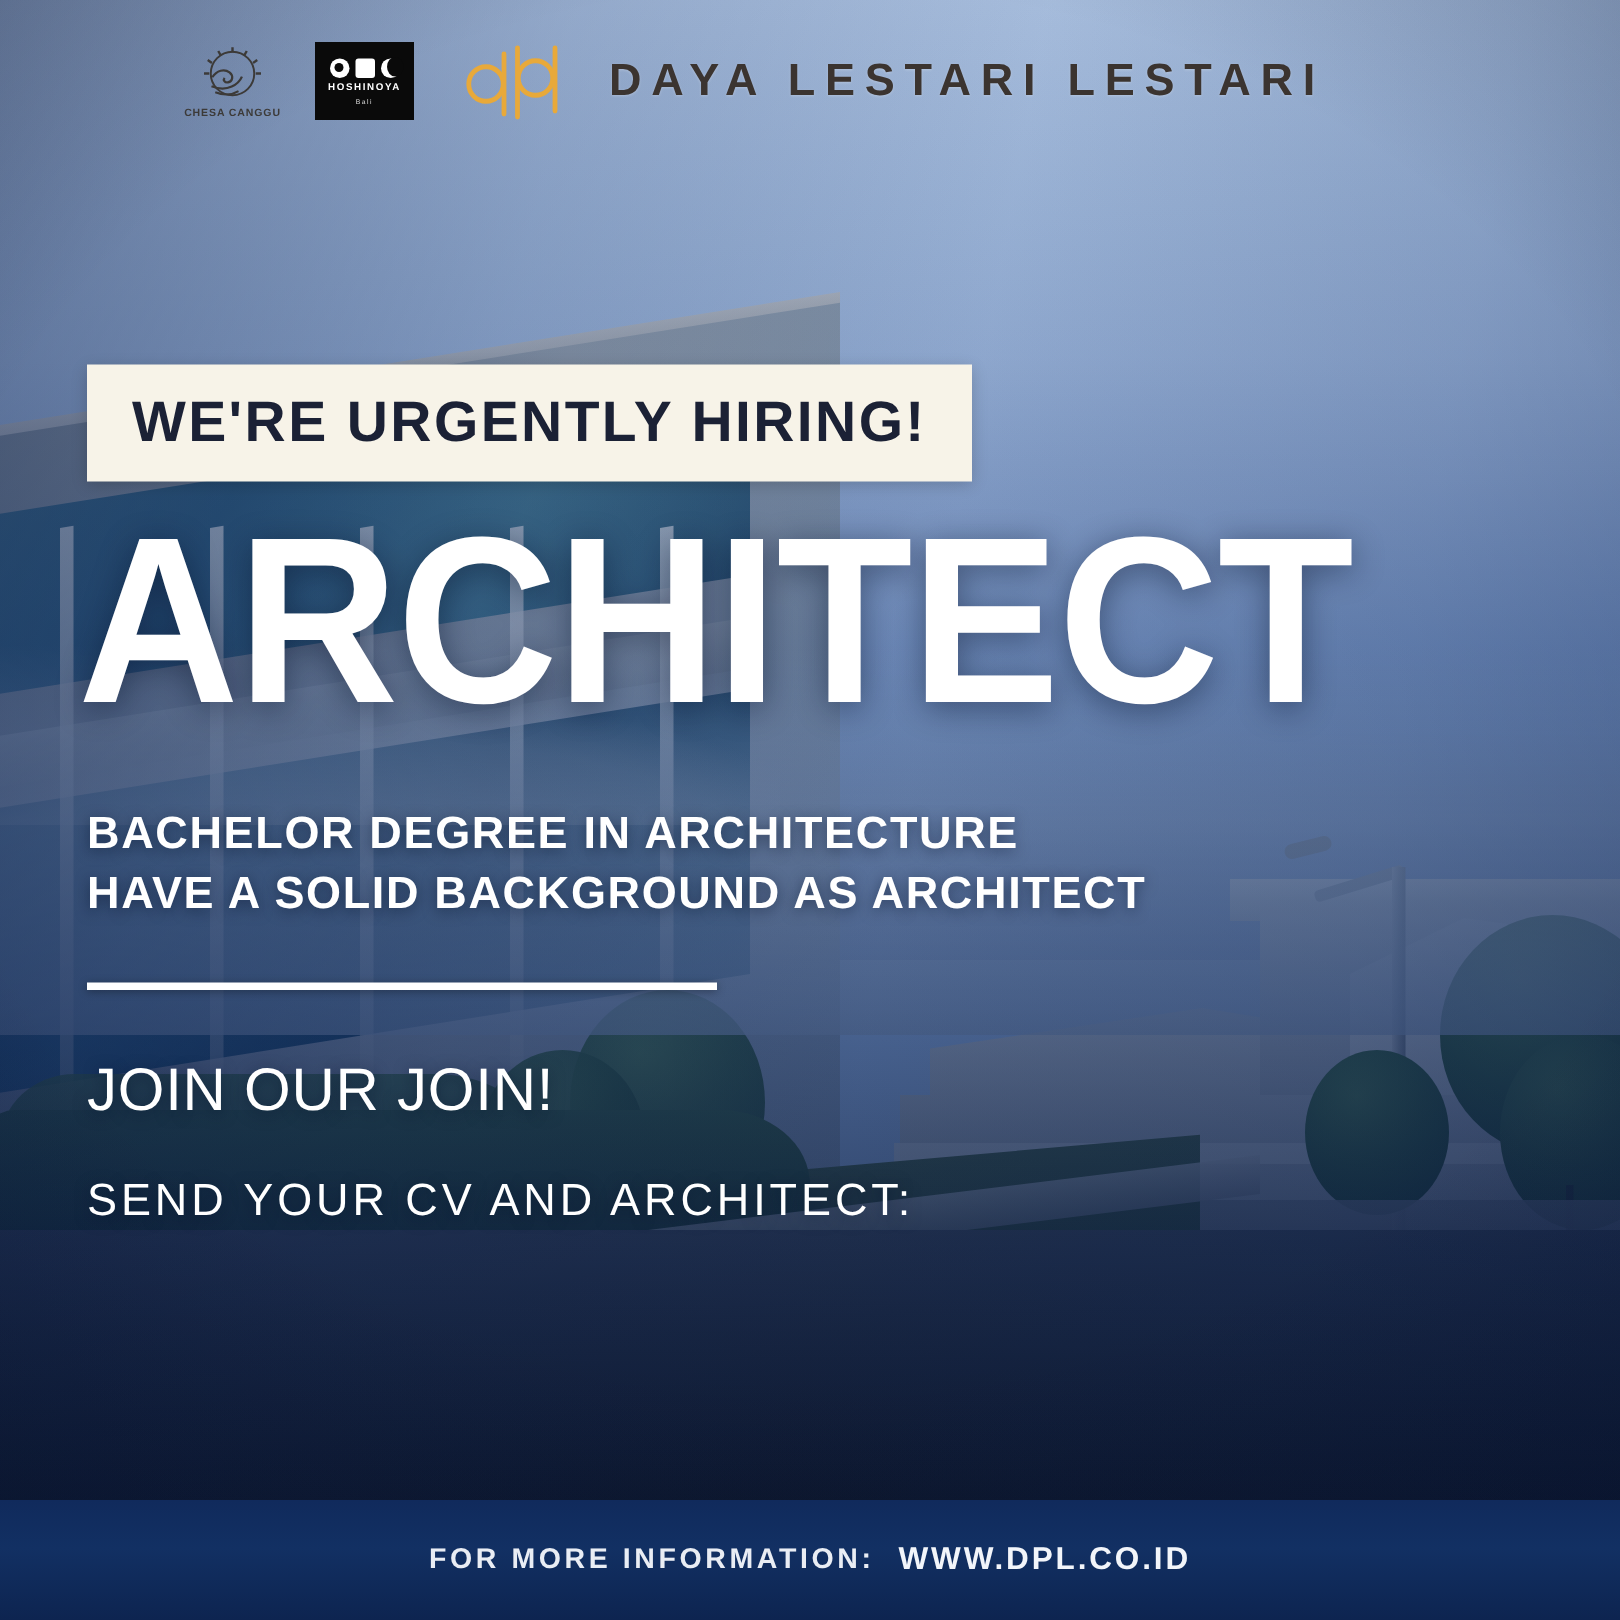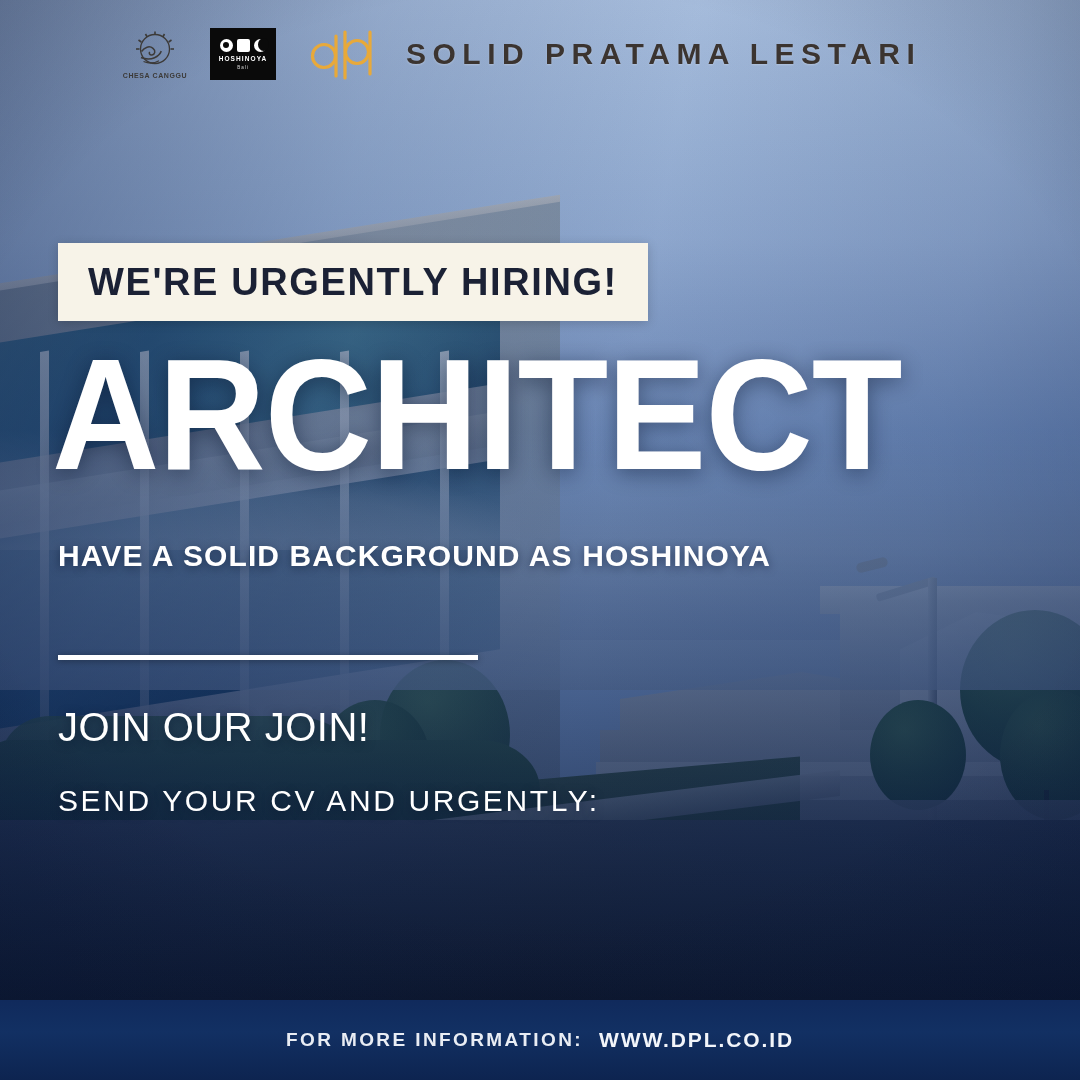--- a/index.html
+++ b/index.html
@@ -406,41 +406,42 @@
             <circle cx="20" cy="30" r="11.5"></circle>
             <line x1="32" y1="10" x2="32" y2="50"></line>
             <line x1="41" y1="6" x2="41" y2="52"></line>
             <circle cx="53" cy="26" r="11.5"></circle>
             <line x1="66" y1="6" x2="66" y2="48"></line>
           </g>
         </svg>
       </span>
     </div>
 
-    <div class="company-name">SOLID PRATAMA LESTARI</div>
+    <div class="company-name">DAYA LESTARI LESTARI</div>
   </div>
 
   <div class="content">
 
     <div class="hiring-banner">
       <span>WE'RE URGENTLY HIRING!</span>
     </div>
 
     <div class="job-title">ARCHITECT</div>
 
     <div class="requirements">
-      <div class="req">HAVE A SOLID BACKGROUND AS HOSHINOYA</div>
+      <div class="req">BACHELOR DEGREE IN ARCHITECTURE</div>
+      <div class="req">HAVE A SOLID BACKGROUND AS ARCHITECT</div>
     </div>
 
     <div class="divider"></div>
 
     <div class="join-team">JOIN OUR JOIN!</div>
 
     <div class="cv-block">
-      <div class="cv-line">SEND YOUR CV AND URGENTLY:</div>
+      <div class="cv-line">SEND YOUR CV AND ARCHITECT:</div>
     </div>
   </div>
 
   <div class="footer">
     <span class="footer-label">FOR MORE INFORMATION:</span>
     <span class="footer-url">WWW.DPL.CO.ID</span>
   </div>
 
 </div>
 

